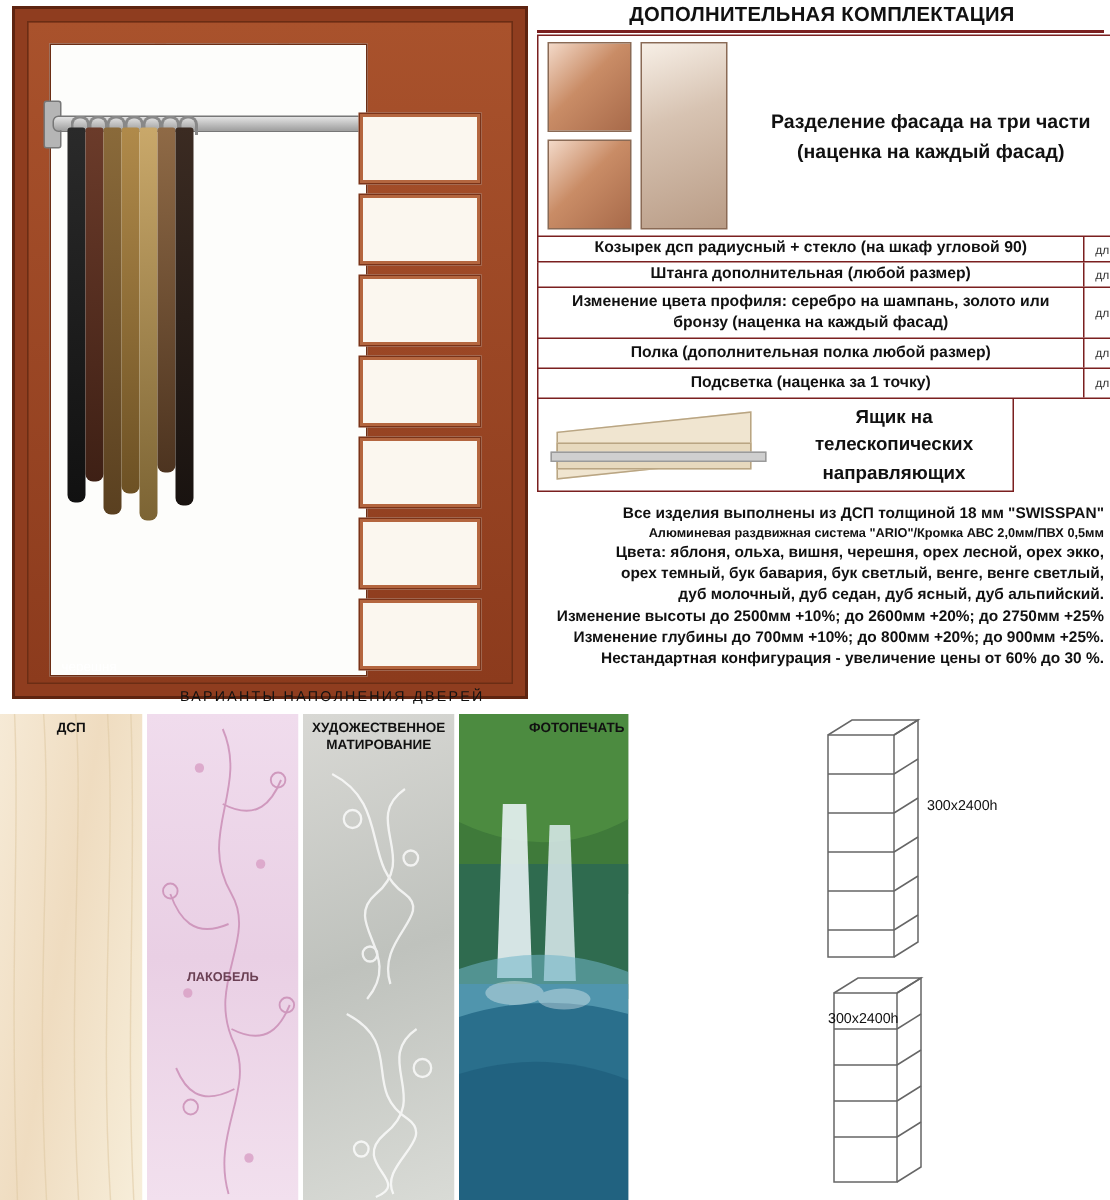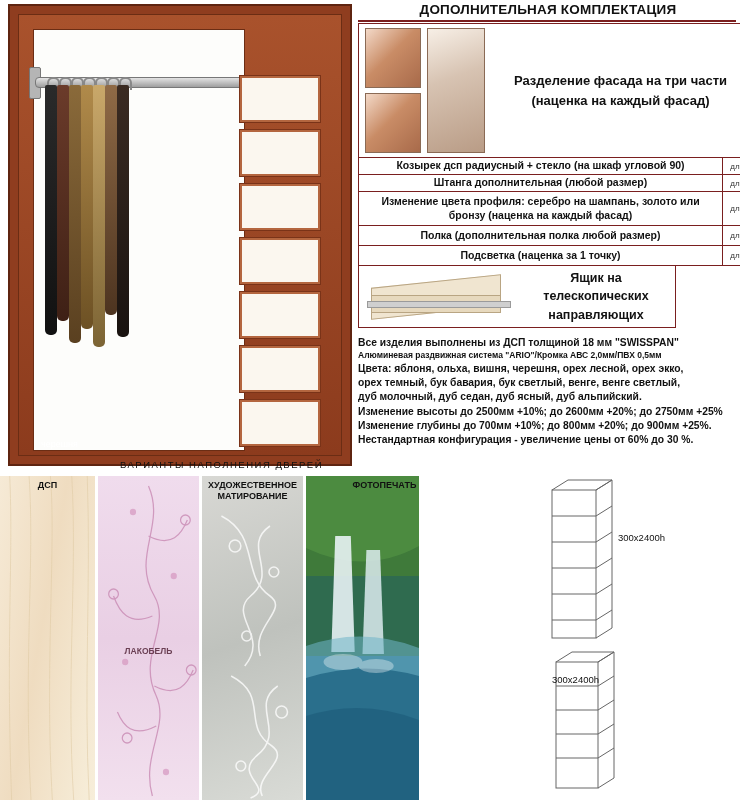--- a/index.html
+++ b/index.html
@@ -247,21 +247,21 @@
 
   .specs {
     position: absolute;
     left: 358px; top: 336px;
     width: 378px;
     font-size: 10.3px;
     line-height: 1.38;
     color: #111;
     font-weight: bold;
   }
-  .specs .line { white-space: nowrap; }
+  .specs .line { white-space: nowrap; text-align: right; }
   .specs .small { font-size: 8.5px; font-weight: bold; }
   .specs .note { font-size: 9.2px; }
 
   
   .variants-title {
     position: absolute;
     left: 120px; top: 459px;
     font-size: 9.5px;
     font-weight: normal;
     color: #111;

